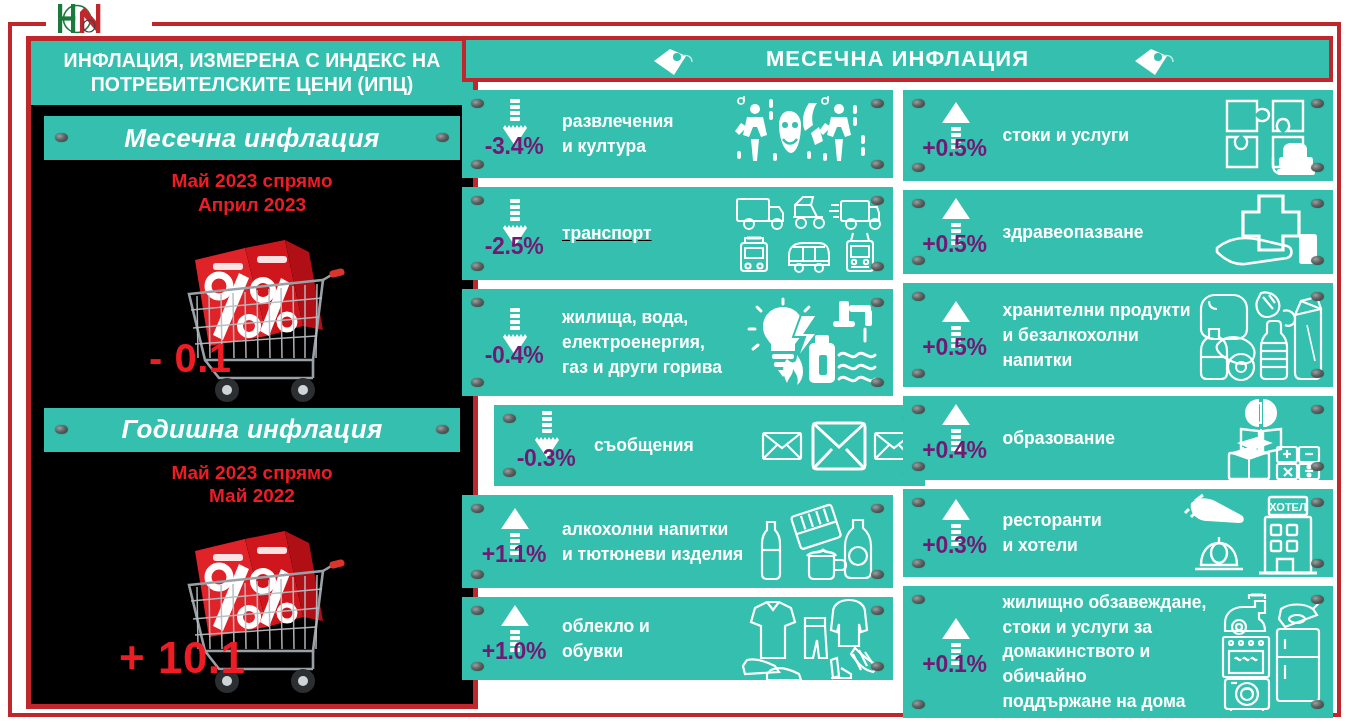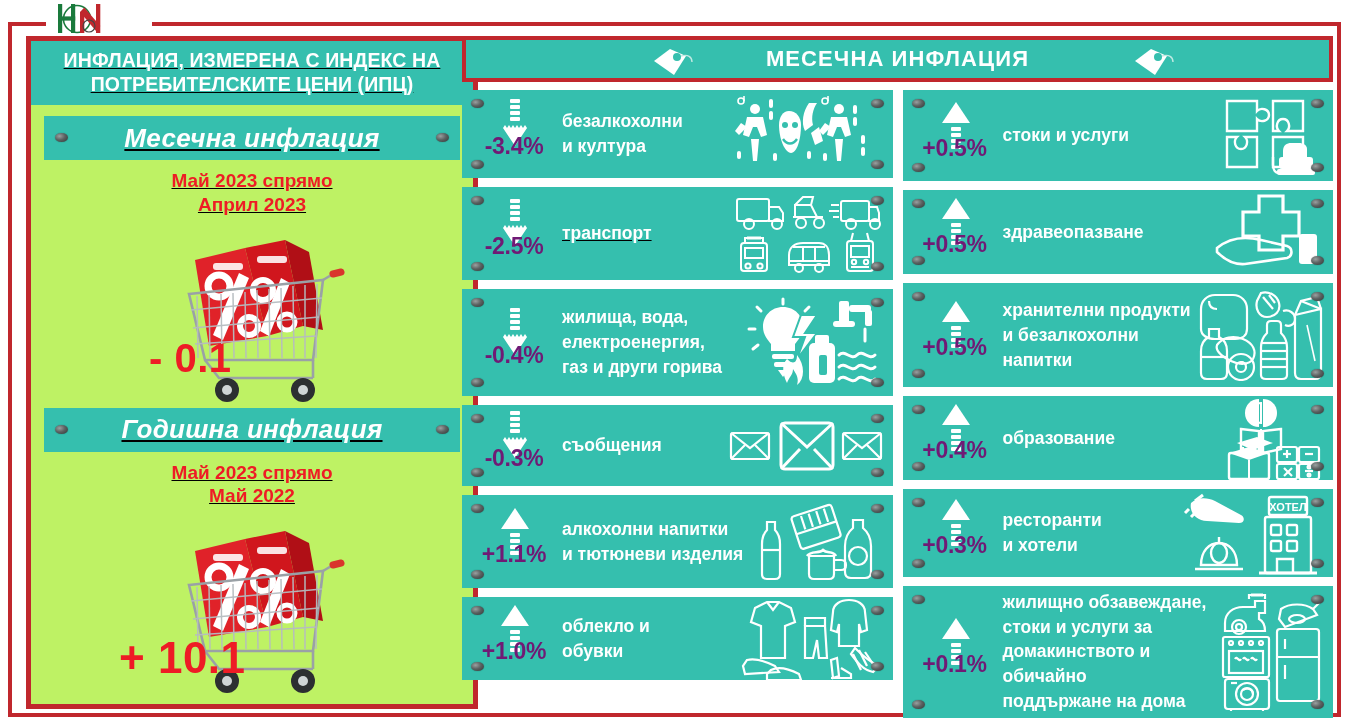--- a/index.html
+++ b/index.html
@@ -17,21 +17,21 @@
   .frame-left      { position:absolute; left:8px;  top:22px; width:4px; bottom:10px; background:#c0272d; }
   .frame-right     { position:absolute; right:10px; top:22px; width:4px; bottom:10px; background:#c0272d; }
   .frame-bottom    { position:absolute; left:8px;  bottom:10px; right:10px; height:4px; background:#c0272d; }
 
   
   .logo { position:absolute; left:42px; top:2px; width:70px; height:34px; }
 
   
   .left-panel {
     position:absolute; left:26px; top:36px; width:452px; height:673px;
-    border:5px solid #c0272d; background:#bef264;text-decoration:underline;
+    border:5px solid #c0272d; background:#000000;
   }
   .left-title {
     background:#35bfae; color:#fff;
     font-size:19.5px; font-weight:bold; line-height:1.24;
     text-align:center; padding:7px 4px 9px 4px; letter-spacing:.1px;
   }
   .section-bar {
     position:relative; margin:11px 13px 0 13px; height:44px;
     background:#35bfae; display:flex; align-items:center; justify-content:center;
   }
@@ -284,21 +284,21 @@
         <rect x="10" y="1" width="10" height="4" rx="1"></rect>
         <rect x="10" y="7" width="10" height="4" rx="1"></rect>
         <rect x="10" y="13" width="10" height="4" rx="1"></rect>
         <rect x="10" y="19" width="10" height="4" rx="1"></rect>
         <path d="M1,27 L3,30 L5,27 L7,30 L9,27 L11,30 L13,27 L15,30 L17,27 L19,30 L21,27 L23,30 L25,27 L27,30 L29,27 L15,48 Z"></path>
       </g>
                 </svg></div>
               <div class="pct">-3.4%</div>
             </div>
             <div class="label">
-              <div>безалкохолни</div>
+              <div>развлечения</div>
               <div>и култура</div>
             </div>
             <div class="pic">
               <svg width="150" height="78" viewBox="0 0 150 78">
     <g fill="#ffffff">
       <circle cx="22" cy="14" r="5"></circle>
                   <path d="M14,22 L30,22 L34,40 L28,42 L24,32 L20,32 L16,42 L10,40 Z"></path>
       <path d="M18,44 L20,66 L24,66 L26,44 Z"></path>
                   <path d="M8,28 L2,36 L6,40 L14,32 Z"></path>
       <circle cx="8" cy="6" r="3" fill="none" stroke="#ffffff" stroke-width="1.6"></circle>
@@ -440,21 +440,21 @@
         <path d="M92,82 C98,76 104,88 110,82 C116,76 122,88 128,82"></path>
       </g>
       <rect x="62" y="46" width="26" height="40" rx="5"></rect>
       <rect x="68" y="38" width="14" height="10" rx="2"></rect>
       <rect x="72" y="58" width="8" height="20" rx="2" fill="#35bfae"></rect>
       <path d="M40,62 C34,68 36,78 40,86 C42,80 46,78 46,72 C50,78 52,82 50,88 C58,82 58,68 50,58 C50,66 46,68 40,62 Z"></path>
     </g>
               </svg>
             </div>
           </div>
-          <div class="card" style="height: 81px;">
+          <div class="card" style="height: 81px; margin-left: 32px;">
             <div class="screw tl"></div>
             <div class="screw tr"></div>
             <div class="screw bl"></div>
             <div class="screw br"></div>
             <div class="metric">
               <div class="arrow-holder"><svg width="30" height="50" viewBox="0 0 30 50">
       <g fill="#ffffff">
         <rect x="10" y="1" width="10" height="4" rx="1"></rect>
         <rect x="10" y="7" width="10" height="4" rx="1"></rect>
         <rect x="10" y="13" width="10" height="4" rx="1"></rect>

